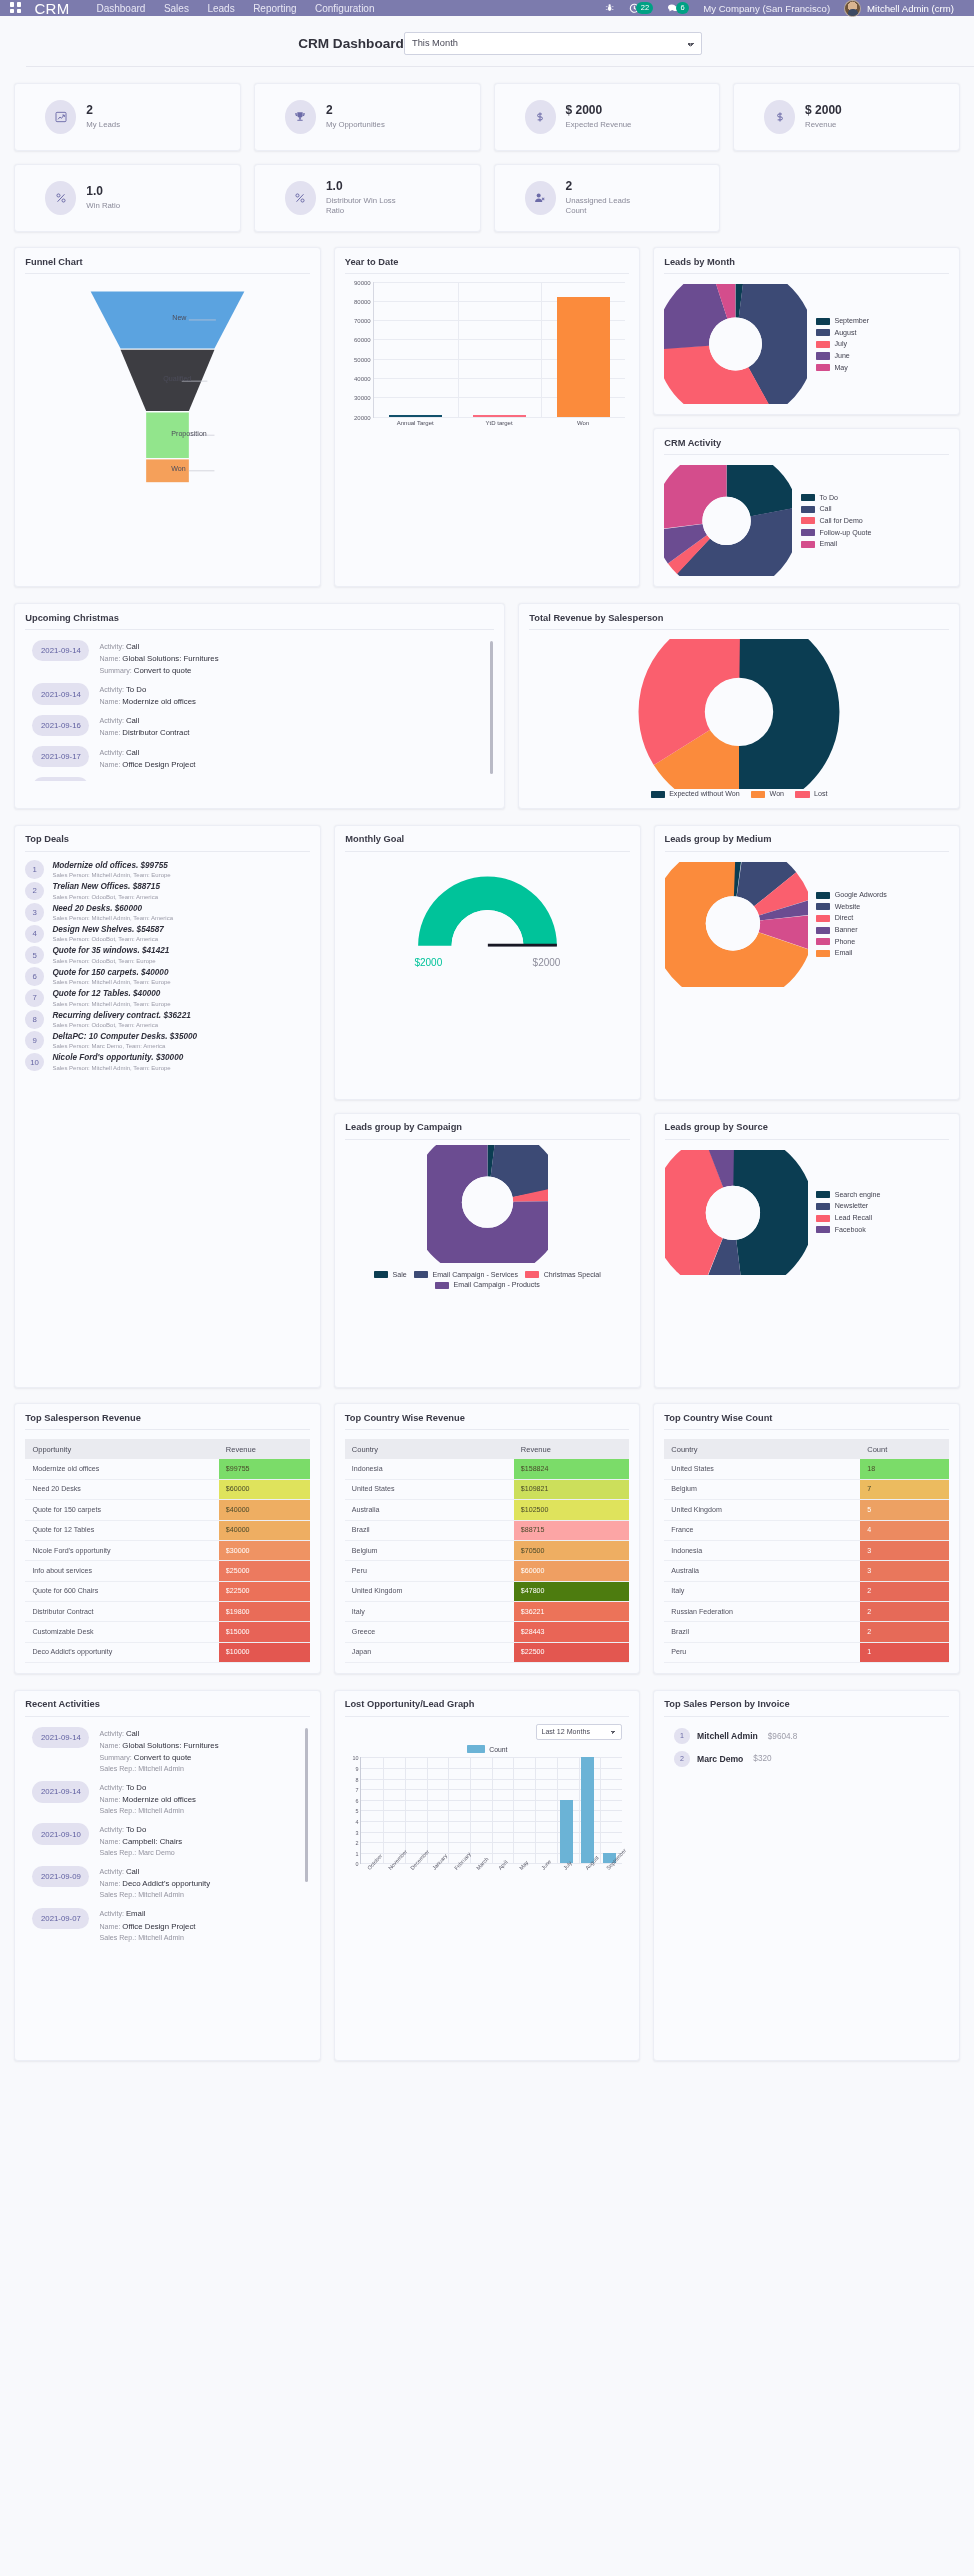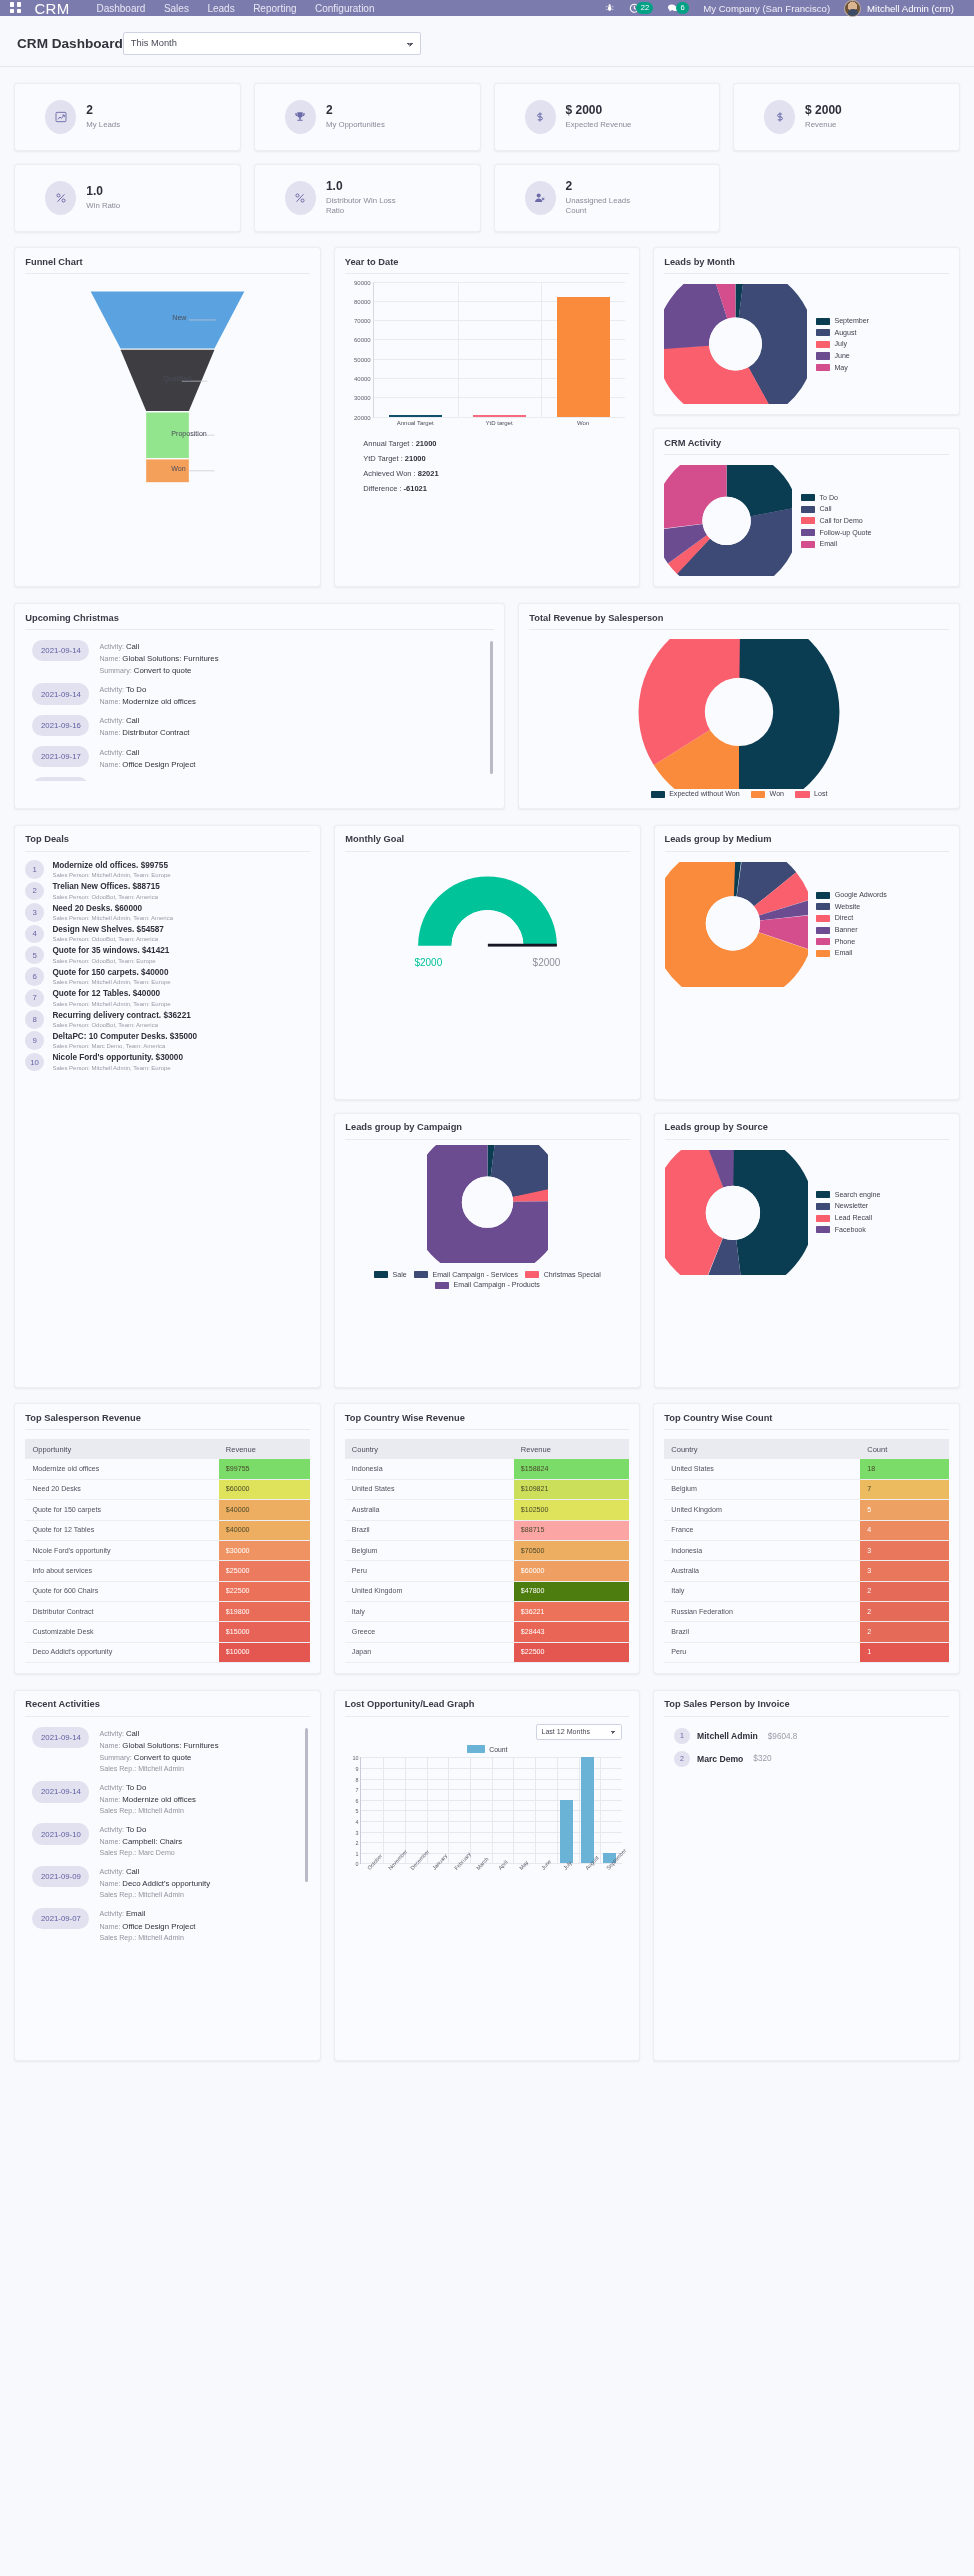--- a/index.html
+++ b/index.html
@@ -37,22 +37,22 @@
   .avatar {
     width: 17px; height: 17px; border-radius: 50%;
     background: radial-gradient(circle at 50% 35%, #d9b48f 0 38%, #6e5338 39% 100%);
     border: 0.7px solid rgba(255,255,255,.5); overflow:hidden; position:relative;
   }
   .avatar::after{content:"";position:absolute;left:2.9px;right:2.9px;bottom:0;height:6.4px;background:#3c4a63;border-radius:4.3px 4.3px 0 0;}
   .username { font-size: 9.6px; color: #fff; }
 
   
   .pagehead {
-    display: flex; align-items: center; justify-content: flex-start;
-    padding: 15.7px 17px 11.4px 17px; border-bottom: 0.7px solid #e6e7ee; background:#f8f9fc;
+    display: flex; align-items: center; justify-content: center;
+    padding: 15.7px 17px 11.4px 17px; border-bottom: 0.7px solid #e6e7ee; background:#f8f9fc;margin-left:26px;
   }
   .pagetitle { font-size: 13.6px; font-weight: 700; color: #33333d; }
   .period-select {
     width: 298px; height: 23px; border: 0.7px solid #cfd2e0; border-radius: 2.1px;
     background: #fff; font-size: 9.3px; color: #4a4a58; padding: 0 7.1px;
     font-family: "Liberation Sans", sans-serif;
     appearance: none; -webkit-appearance:none;
     background-image: linear-gradient(45deg,transparent 50%,#55555f 50%),linear-gradient(135deg,#55555f 50%,transparent 50%);
     background-position: calc(100% - 10px) 10px, calc(100% - 6.4px) 10px;
     background-size: 3.6px 3.6px, 3.6px 3.6px; background-repeat:no-repeat;
@@ -123,21 +123,21 @@
   .act-lines { font-size: 7.1px; line-height: 1.55; padding-top: 0.7px; }
   .act-lines .k { color: #93939f; }
   .act-lines .v { color: #2f2f3b; font-size: 7.8px; }
 
   
   .deal { display: flex; gap: 8.6px; align-items: center; margin-bottom: 2.9px; }
   .deal-rank {
     width: 18.5px; height: 18.5px; border-radius: 50%; background: #e2e1f0; color: #6767a4;
     font-size: 7.8px; display: flex; align-items: center; justify-content: center; flex: none;
   }
-  .deal-name { font-size: 8.2px; font-weight: 700; color: #2f2f3b; line-height: 1.3; }
+  .deal-name { font-size: 8.2px; font-weight: 700; color: #2f2f3b; line-height: 1.3; font-style: italic; }
   .deal-sub { font-size: 6px; color: #9b9ba8; margin-top: 0.7px; }
 
   
   .gauge-wrap { padding: 17px 7.1px 0 7.1px; display: flex; flex-direction: column; align-items: center; }
   .gauge-vals { display: flex; justify-content: space-between; width: 146px; margin-top: 4.3px; }
   .g-left { color: #00c39a; font-size: 10px; }
   .g-right { color: #8e8e9c; font-size: 10px; }
 
   
   table { border-collapse: collapse; width: 100%; margin-top: 8.6px; }
@@ -384,26 +384,20 @@
           <div class="vline" style="left:66.6%;"></div>
           <div class="ybar" style="left:6%; width:21%; height:1.4%; background:#11506b;"></div>
           <div class="ybar" style="left:39.5%; width:21%; height:1.4%; background:#fa6a7e;"></div>
           <div class="ybar" style="left:73%; width:21%; height:88.6%; background:#fb8b3c;"></div>
         </div>
         <div class="xlabels">
           <span>Annual Target</span>
           <span>YtD target</span>
           <span>Won</span>
         </div>
-        <div class="ytd-stats">
-          <div><span>Annual Target :</span> <b>21000</b></div>
-          <div><span>YtD Target :</span> <b>21000</b></div>
-          <div><span>Achieved Won :</span> <b>82021</b></div>
-          <div><span>Difference :</span> <b>-61021</b></div>
-        </div>
       </div>
     </div>
 
     <div style="display:flex; flex-direction:column; gap:13px;">
       <div class="card">
         <div class="card-title">Leads by Month</div>
         <div class="donut-row">
           <svg width="143" height="120" viewBox="0 0 200 168">
             <g transform="translate(100,84)">
               <circle r="74" fill="none" stroke="#0b3d52" stroke-width="74" stroke-dasharray="9.3 455" transform="rotate(-90)"></circle>

